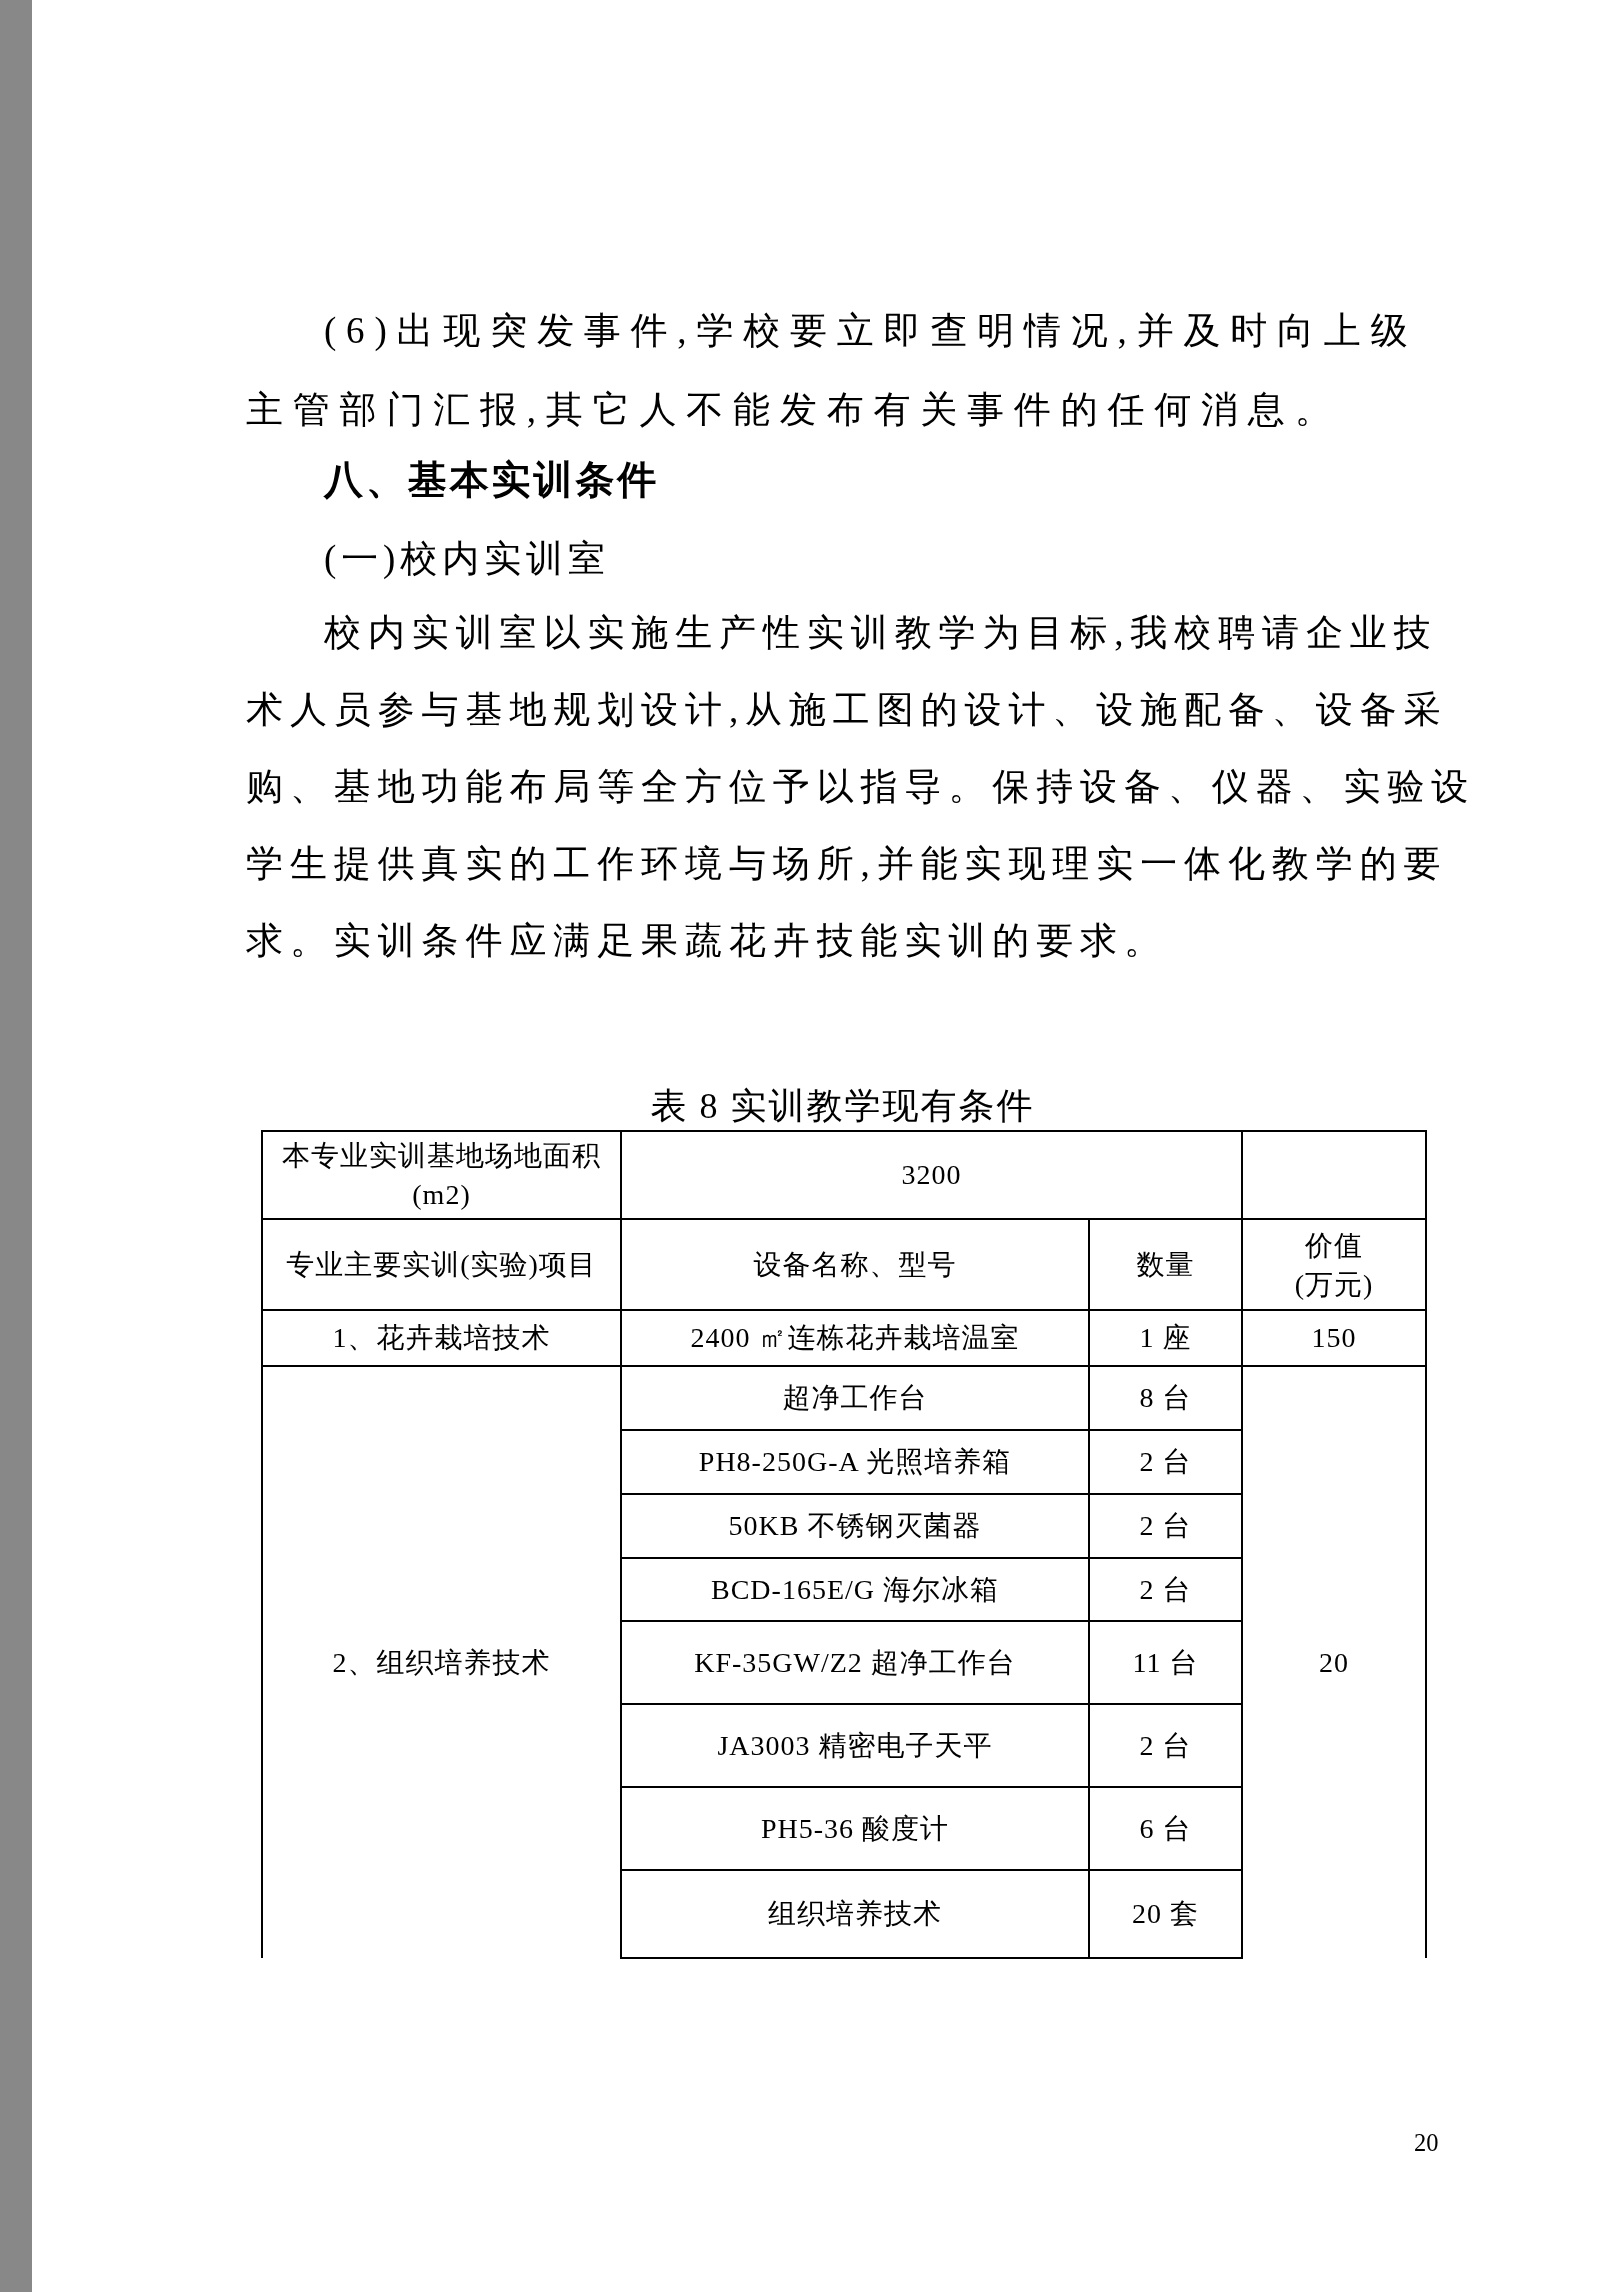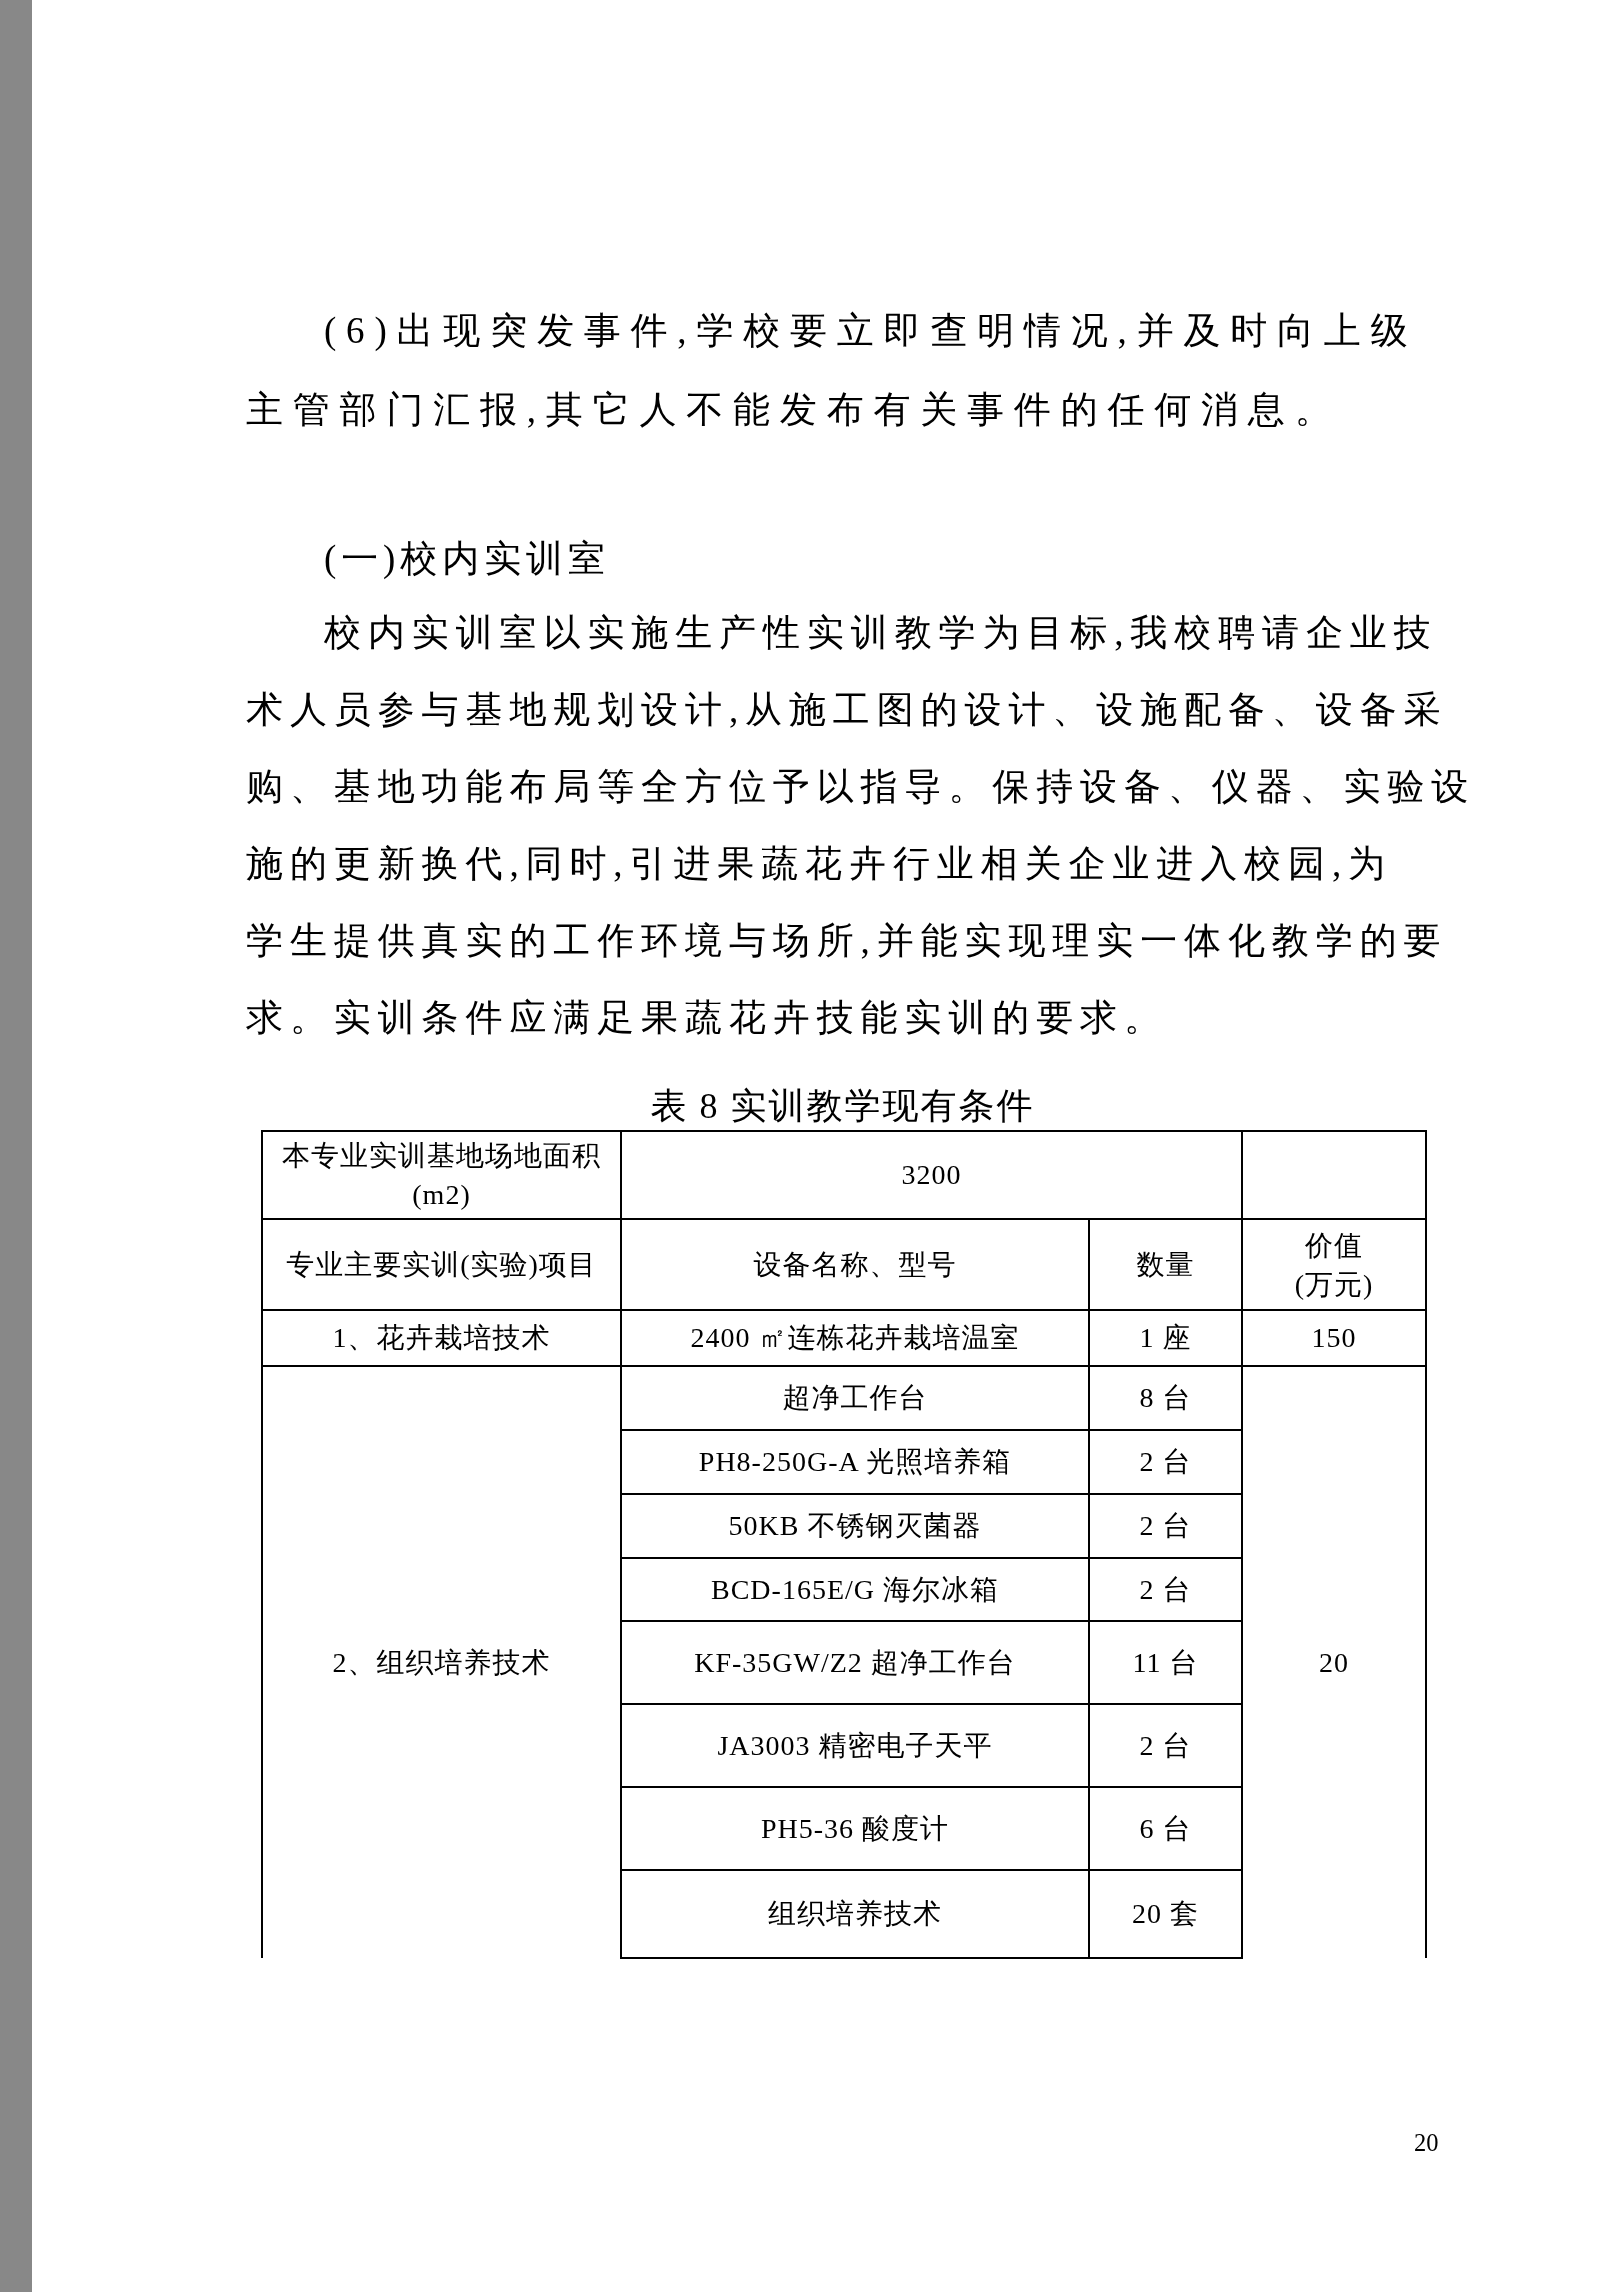--- a/index.html
+++ b/index.html
@@ -58,28 +58,28 @@
 </head>
 <body>
 
 <div class="page">
 
   <div class="textblock para1">
     <div class="line first">(6)出现突发事件,学校要立即查明情况,并及时向上级</div>
     <div class="line">主管部门汇报,其它人不能发布有关事件的任何消息。</div>
   </div>
 
+  <div class="textblock h2">八、基本实训条件</div>
 
   <div class="textblock h3">(一)校内实训室</div>
 
   <div class="textblock para2">
     <div class="line first">校内实训室以实施生产性实训教学为目标,我校聘请企业技</div>
     <div class="line">术人员参与基地规划设计,从施工图的设计、设施配备、设备采</div>
     <div class="line">购、基地功能布局等全方位予以指导。保持设备、仪器、实验设</div>
-    <div class="line">施的更新换代,同时,引进果蔬花卉行业相关企业进入校园,为</div>
     <div class="line">学生提供真实的工作环境与场所,并能实现理实一体化教学的要</div>
     <div class="line">求。实训条件应满足果蔬花卉技能实训的要求。</div>
   </div>
 
   <div class="tbl-caption">表 8  实训教学现有条件</div>
 
   <table class="t8">
     <colgroup>
       <col style="width:359px">
       <col style="width:468px">

